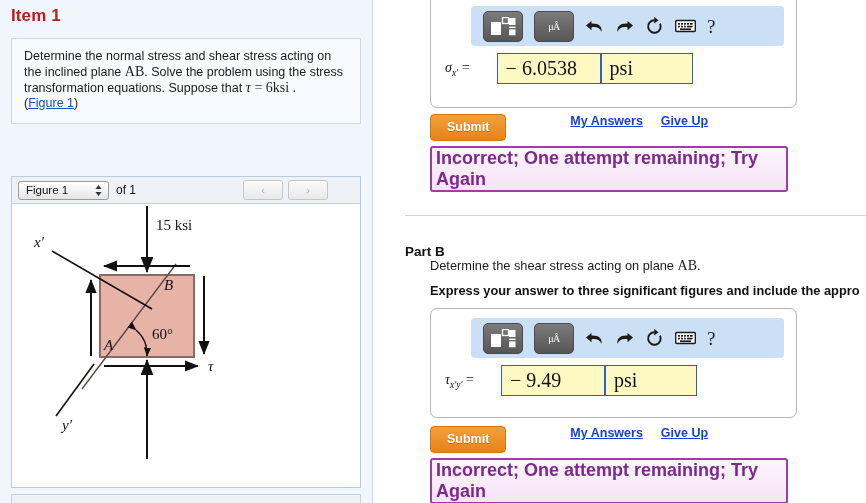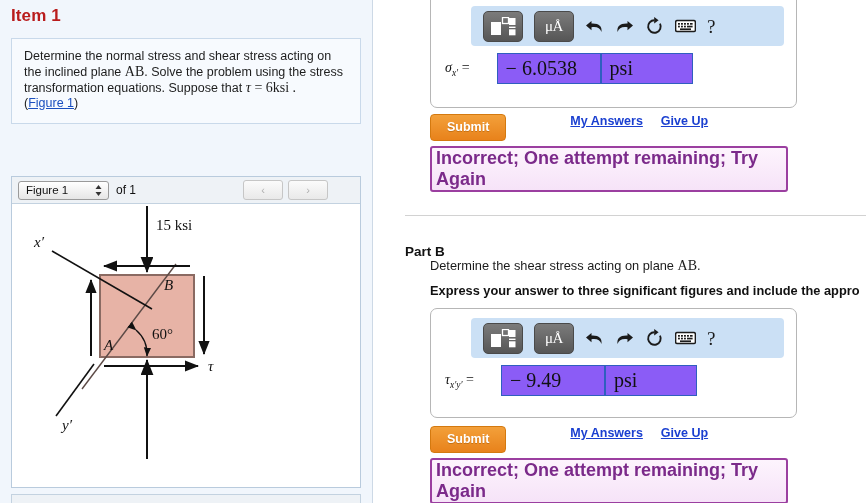--- a/index.html
+++ b/index.html
@@ -198,21 +198,21 @@
     border: 1px solid #4a4a4a;
     border-radius: 5px;
     display: flex;
     align-items: center;
     justify-content: center;
     cursor: pointer;
   }
   .mb-btn.unit {
     color: #ffffff;
     font-family: "Liberation Serif", serif;
-    font-size: 15px;
+    font-size: 10px;
     letter-spacing: -.5px;
   }
   .mb-icon {
     display: flex;
     align-items: center;
     justify-content: center;
     cursor: pointer;
     color: #1b1b1b;
   }
   .mb-help {
@@ -234,21 +234,21 @@
     font-size: 14px;
     color: #111;
     margin-right: 27px;
     white-space: nowrap;
   }
   .answer-label sub {
     font-size: 9.5px;
   }
   .field {
     border: 1px solid #2f5fbf;
-    background: #8b5cf6;
+    background: #fef9c3;
     height: 31px;
     display: flex;
     align-items: center;
     padding: 1px 8px;
     font-family: "Liberation Serif", serif;
     font-size: 20px;
     color: #111;
     box-sizing: border-box;
     cursor: text;
   }

